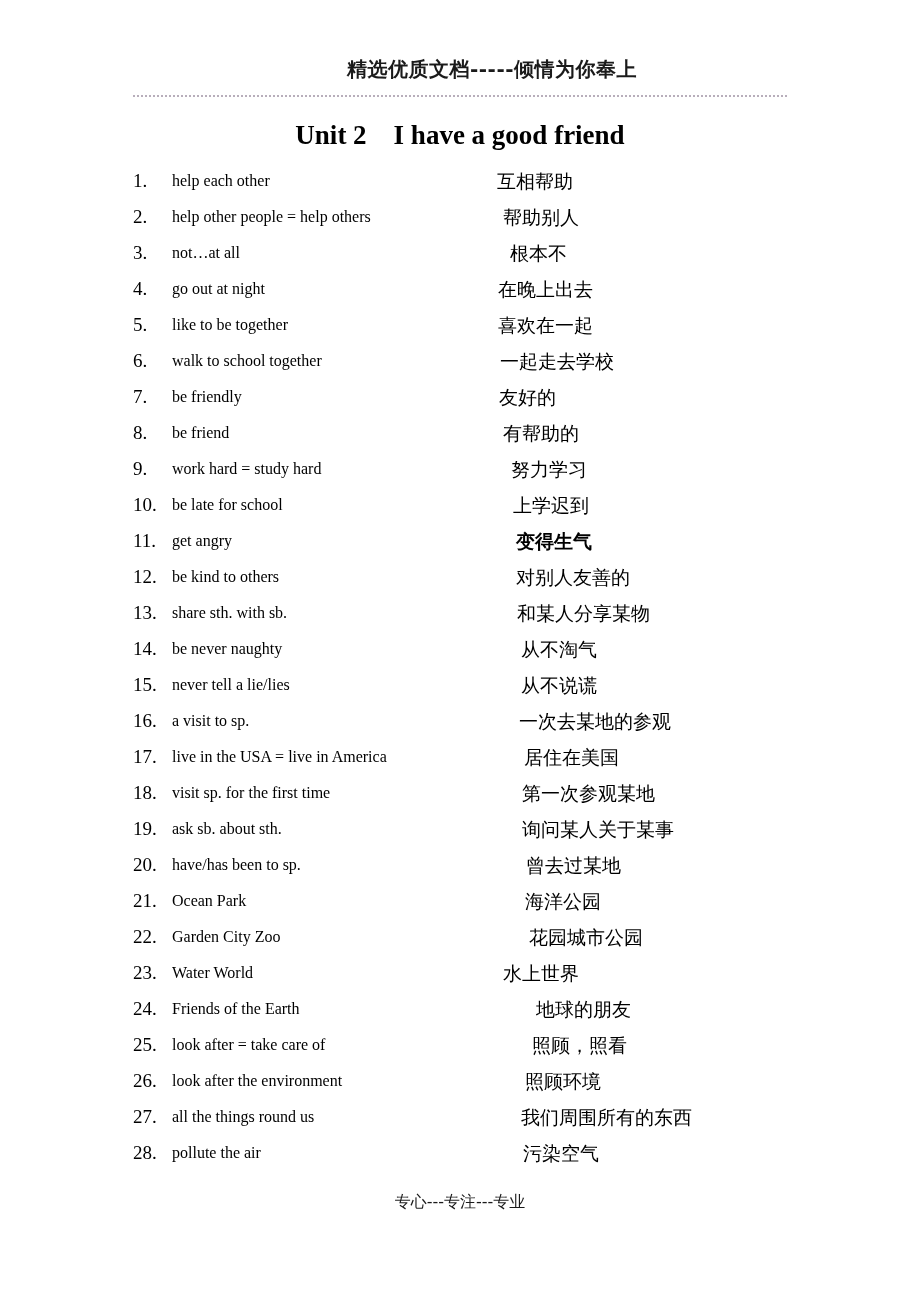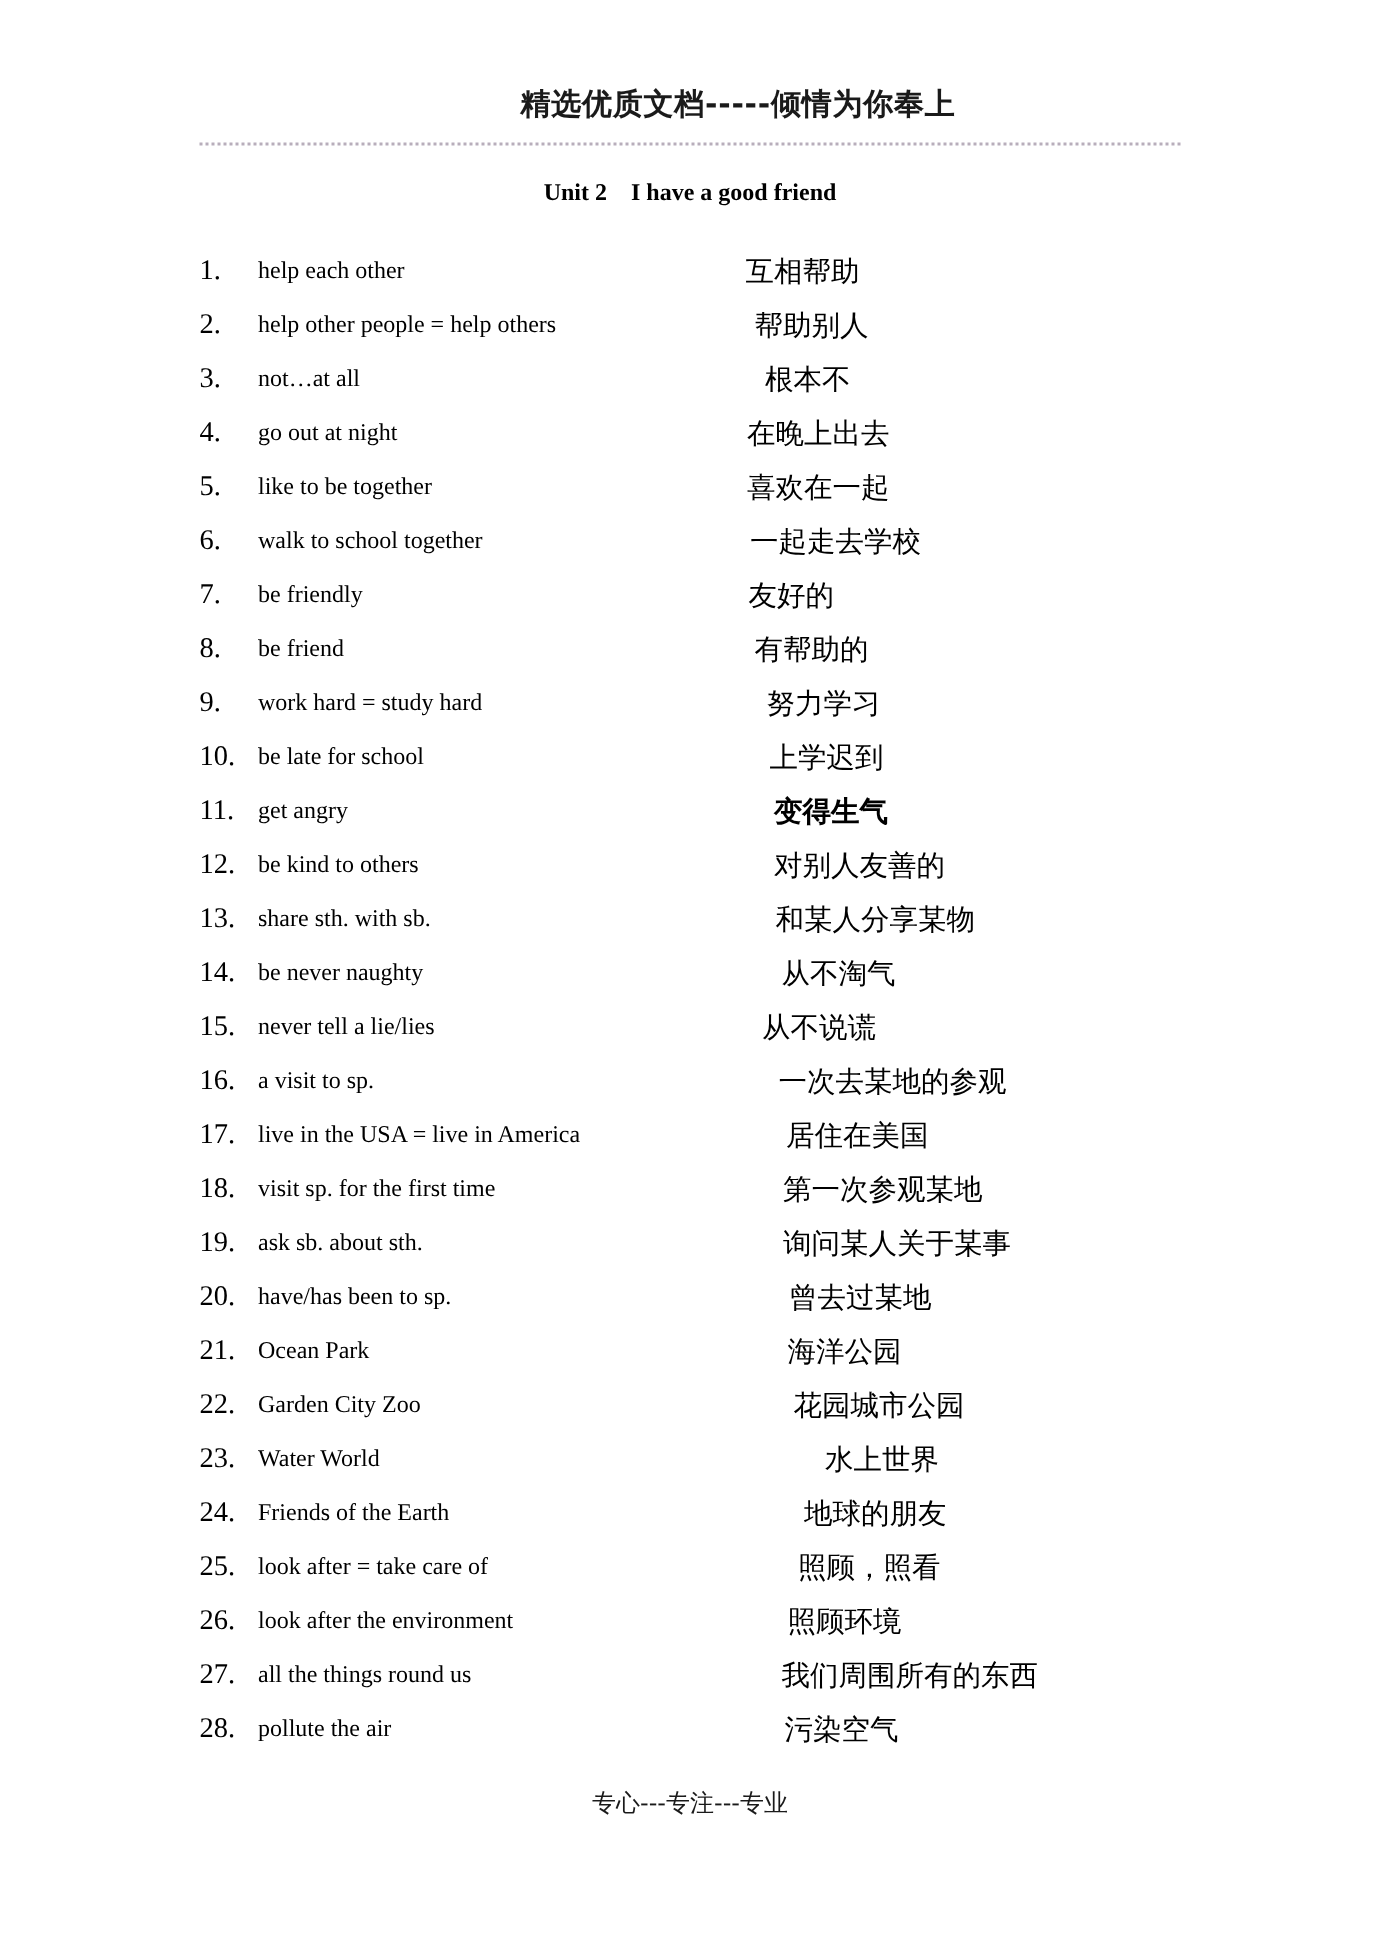--- a/index.html
+++ b/index.html
@@ -45,21 +45,21 @@
   }
 
   
   .doc-title {
     position: absolute;
     left: 0;
     top: 120px;
     width: 920px;
     text-align: center;
     font-family: "Liberation Serif", "DejaVu Serif", serif;
-    font-size: 16px;
+    font-size: 27px;
     font-weight: 700;
     color: #000000;
     white-space: pre;
   }
 
   
   .vocab-list {
     position: absolute;
     left: 0;
     top: 163px;
@@ -189,21 +189,21 @@
         <span class="row-zh" style="left: 517px;">和某人分享某物</span>
       </div>
       <div class="vocab-row">
         <span class="row-num">14.</span>
         <span class="row-en">be never naughty</span>
         <span class="row-zh" style="left: 521px;">从不淘气</span>
       </div>
       <div class="vocab-row">
         <span class="row-num">15.</span>
         <span class="row-en">never tell a lie/lies</span>
-        <span class="row-zh" style="left: 508px;">从不说谎</span>
+        <span class="row-zh" style="left: 521px;">从不说谎</span>
       </div>
       <div class="vocab-row">
         <span class="row-num">16.</span>
         <span class="row-en">a visit to sp.</span>
         <span class="row-zh" style="left: 519px;">一次去某地的参观</span>
       </div>
       <div class="vocab-row">
         <span class="row-num">17.</span>
         <span class="row-en">live in the USA = live in America</span>
         <span class="row-zh" style="left: 524px;">居住在美国</span>
@@ -229,21 +229,21 @@
         <span class="row-zh" style="left: 525px;">海洋公园</span>
       </div>
       <div class="vocab-row">
         <span class="row-num">22.</span>
         <span class="row-en">Garden City Zoo</span>
         <span class="row-zh" style="left: 529px;">花园城市公园</span>
       </div>
       <div class="vocab-row">
         <span class="row-num">23.</span>
         <span class="row-en">Water World</span>
-        <span class="row-zh" style="left: 550px; text-align: right;">水上世界</span>
+        <span class="row-zh" style="left: 503px; text-align: right;">水上世界</span>
       </div>
       <div class="vocab-row">
         <span class="row-num">24.</span>
         <span class="row-en">Friends of the Earth</span>
         <span class="row-zh" style="left: 536px;">地球的朋友</span>
       </div>
       <div class="vocab-row">
         <span class="row-num">25.</span>
         <span class="row-en">look after = take care of</span>
         <span class="row-zh" style="left: 532px;">照顾，照看</span>

